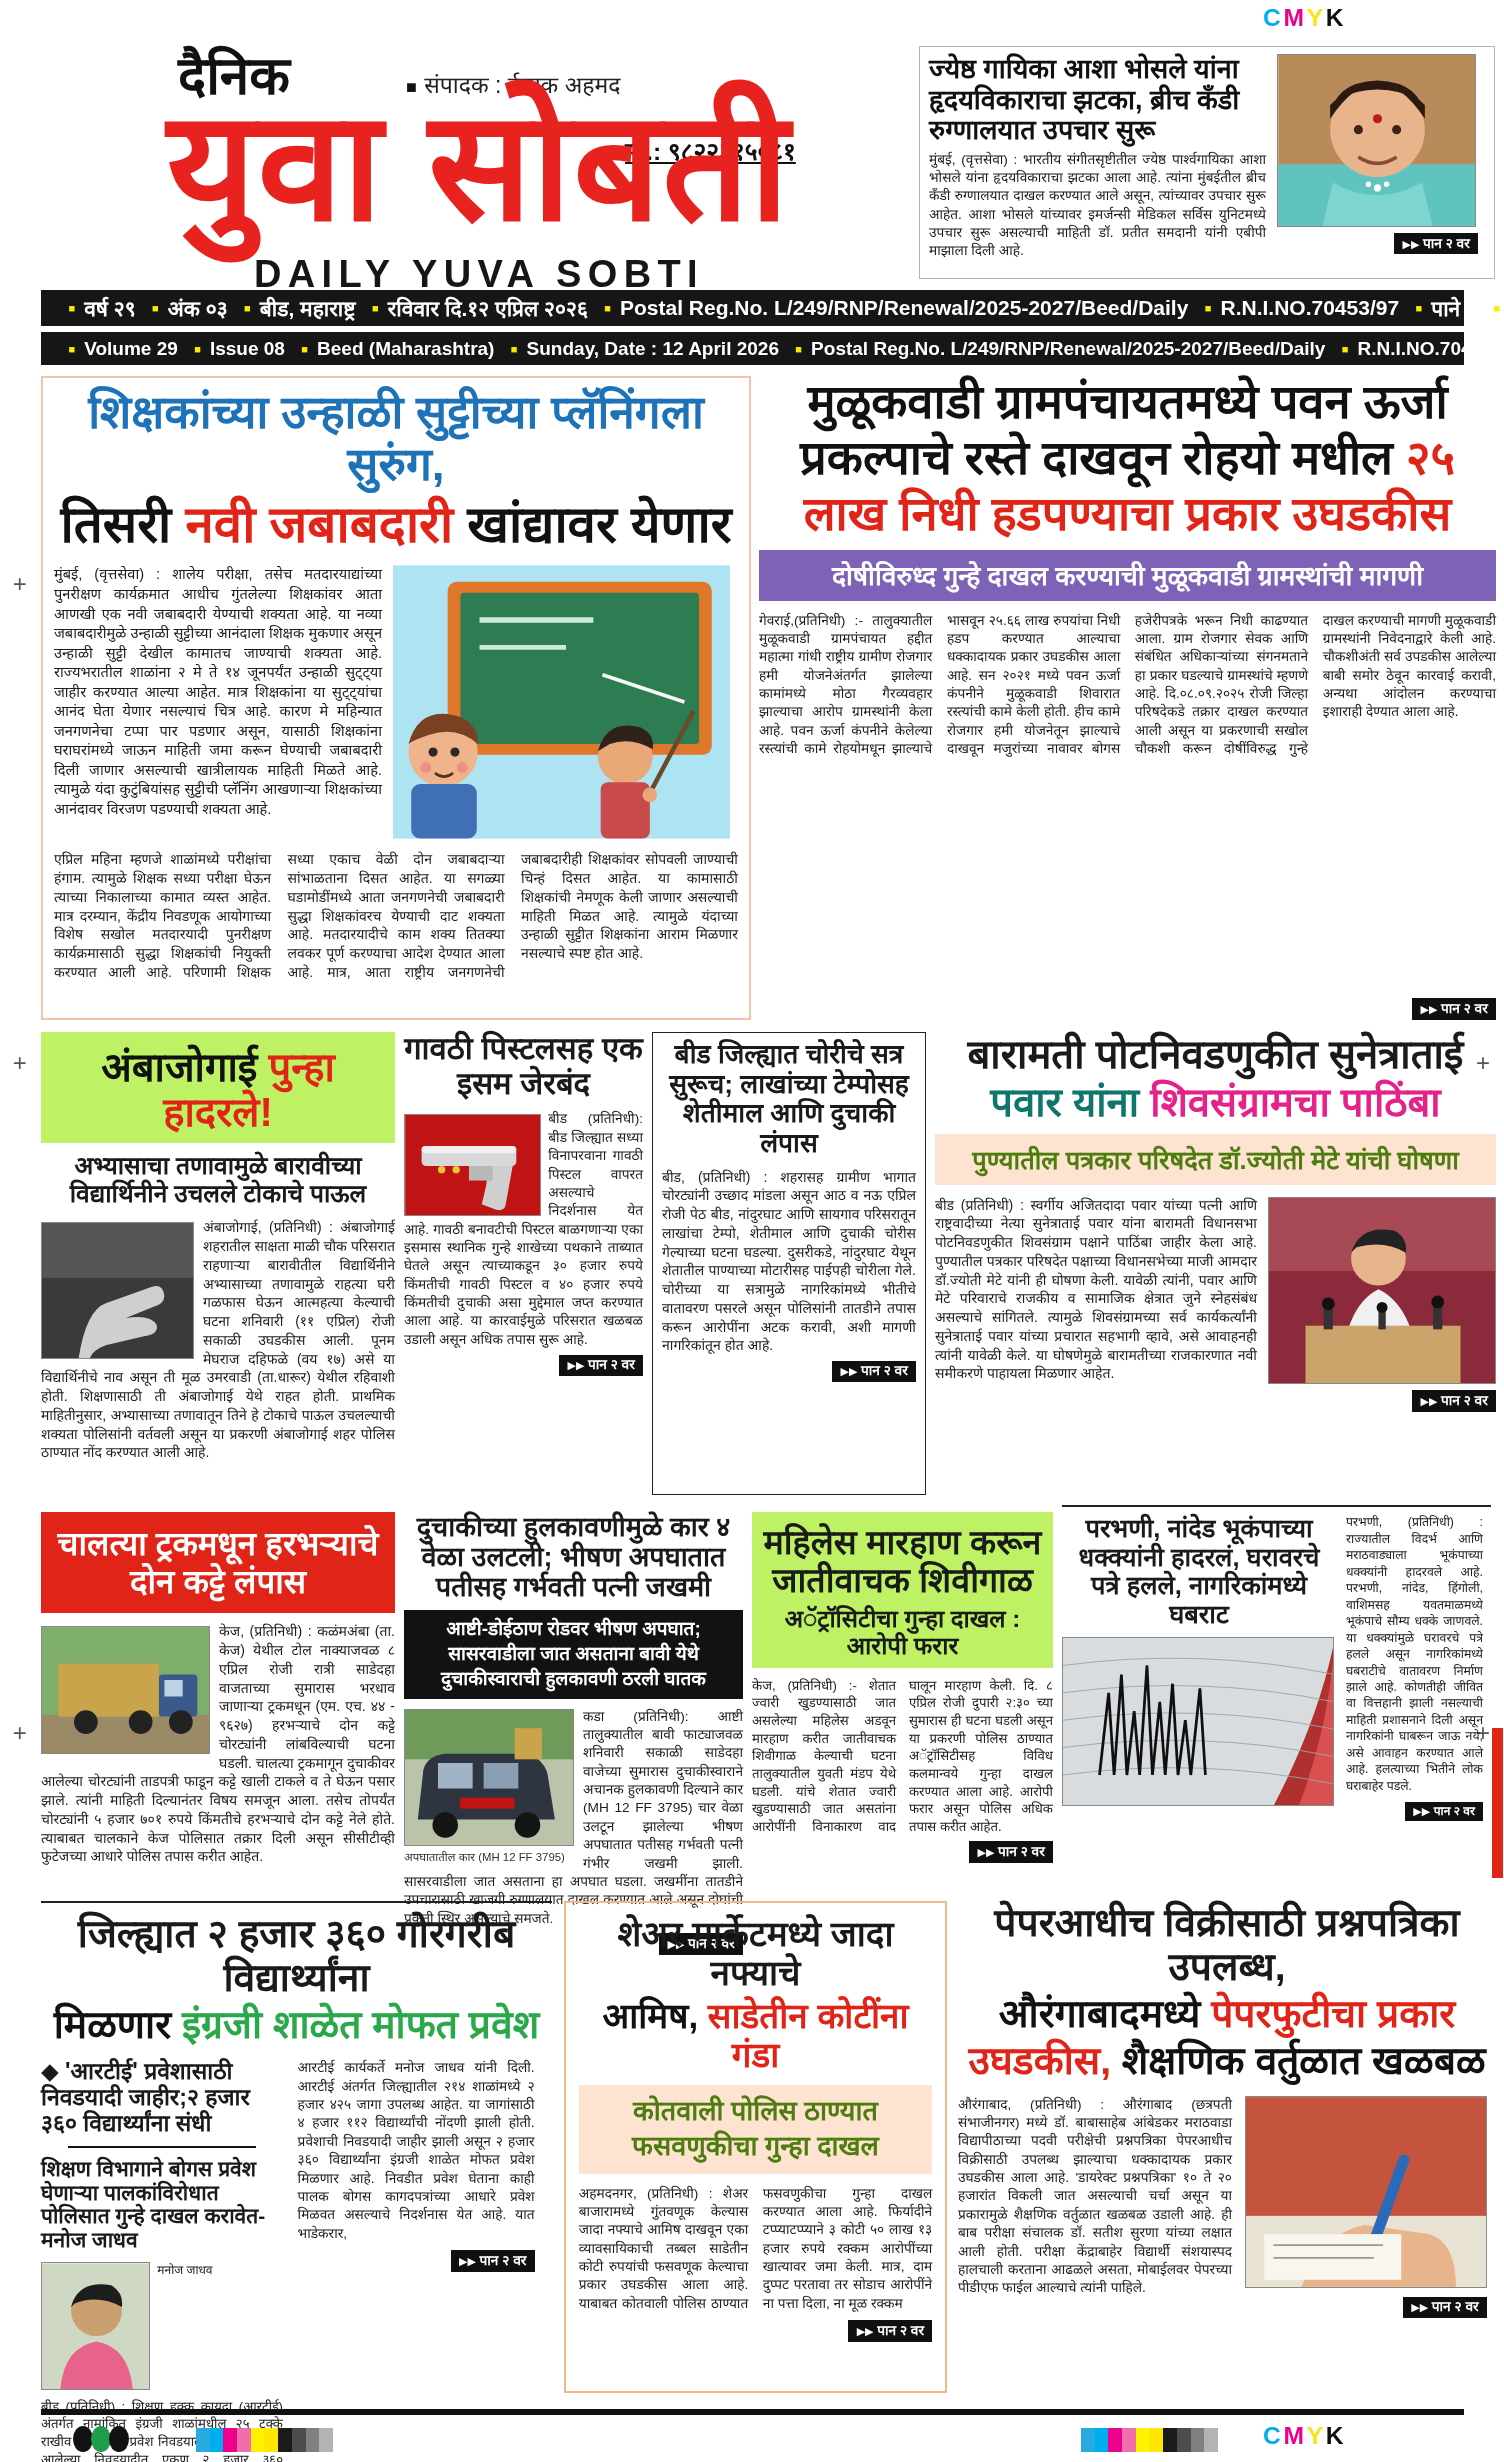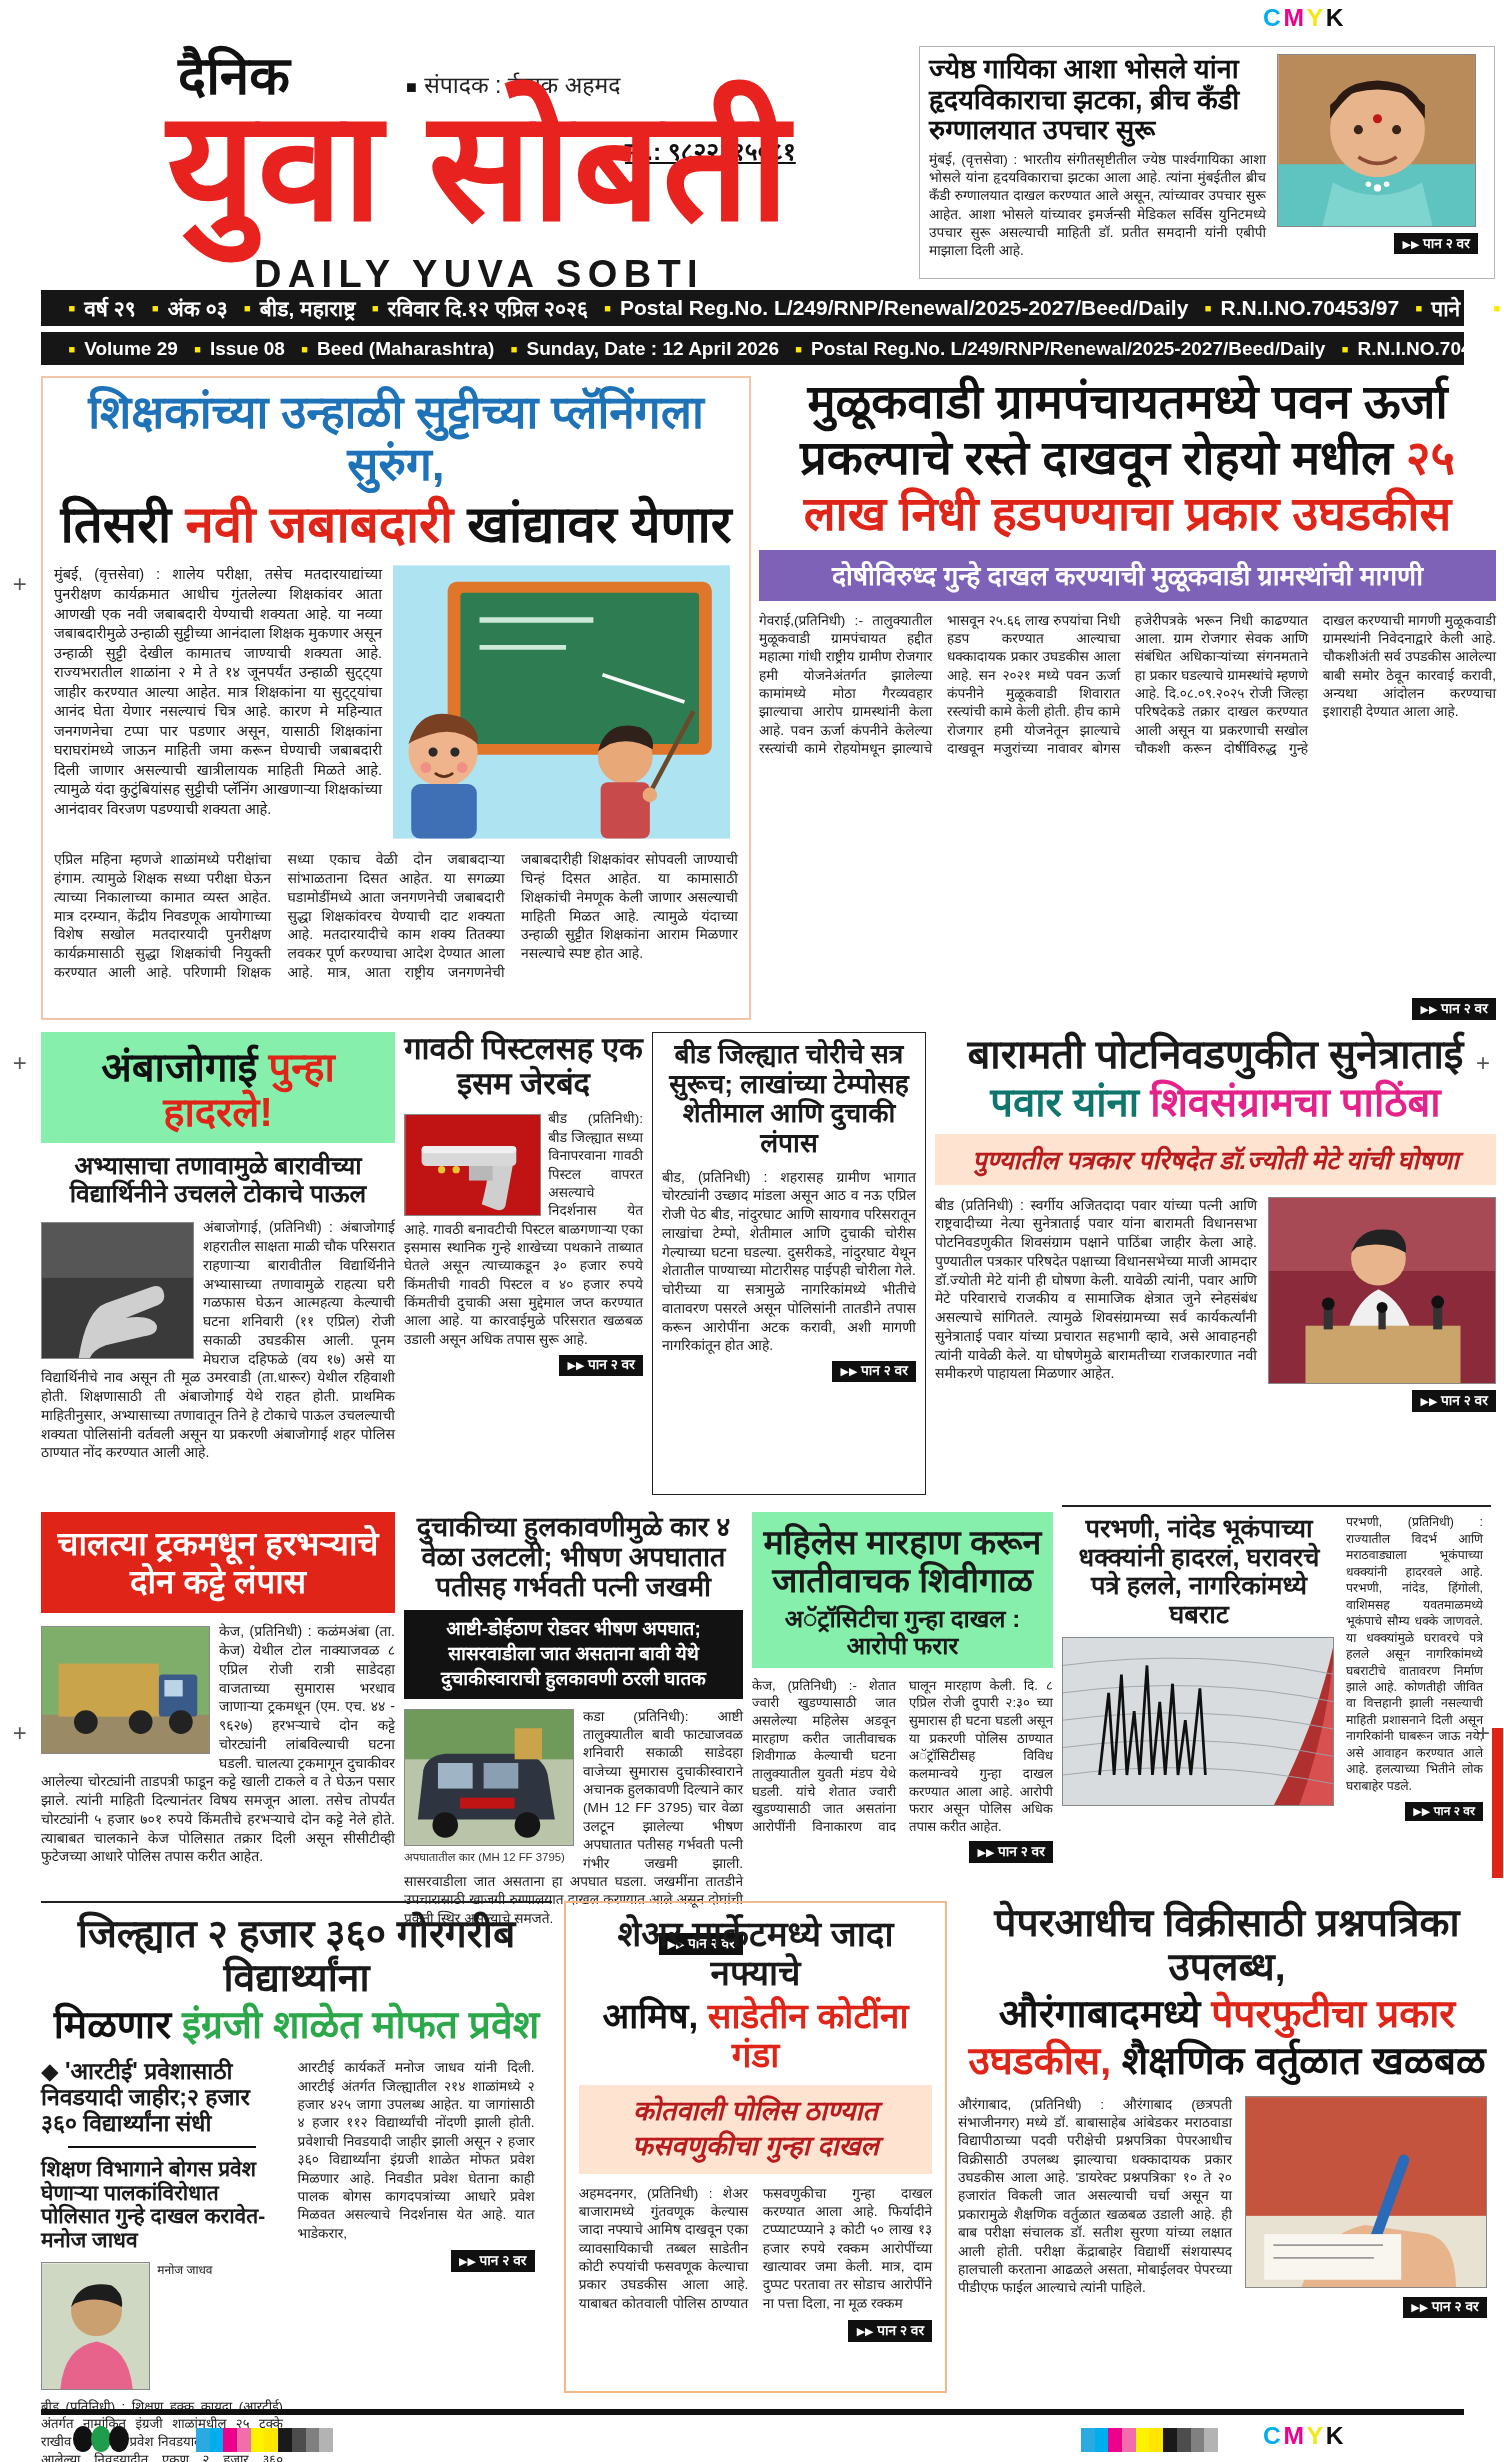--- a/index.html
+++ b/index.html
@@ -24,23 +24,23 @@
   .strip-mr{font-size:21px;font-weight:bold;}
   .strip-en{font-size:19px;font-weight:bold;}
 
   
   .hl{font-weight:900;line-height:1.12;}
   .body-txt{font-size:14px;line-height:1.34;color:#1c1c1c;}
   .badge{display:inline-block;background:#101010;color:#fff;font-size:13.7px;font-weight:bold;
          padding:1.8px 8.2px;line-height:1.3;white-space:nowrap;}
   .badge .mk{color:#fff;margin-right:3.6px;font-size:11px;}
   .purple-band{background:#7d62b8;color:#fff;font-weight:900;}
-  .peach-band{background:#fde3d0;color:#b91c1c;font-weight:900;font-style:italic;}
+  .peach-band{background:#fde3d0;color:#4d7c0f;font-weight:900;}
   .black-band{background:#121212;color:#fff;font-weight:900;}
-  .gray-box{background:#86efac;}
+  .gray-box{background:#bef264;}
   .red-box{background:#e02417;color:#fff;font-weight:900;}
 
   .img-ph{overflow:hidden;position:relative;border:0.9px solid #888;box-sizing:border-box;}
   .crop-mark{position:absolute;color:#555;font-size:24px;font-weight:400;}
   .cmyk-word span{font-size:24.6px;font-weight:900;letter-spacing:2.7px;}
   .cal-bar{display:flex;}
   .cal-bar div{width:13.7px;height:24px;}
   .reg-dots{display:flex;gap:0px;}
   .reg-dots div{width:20px;height:26.4px;border-radius:50%;margin-right:-1.8px;}
   .rule{background:#111;}

